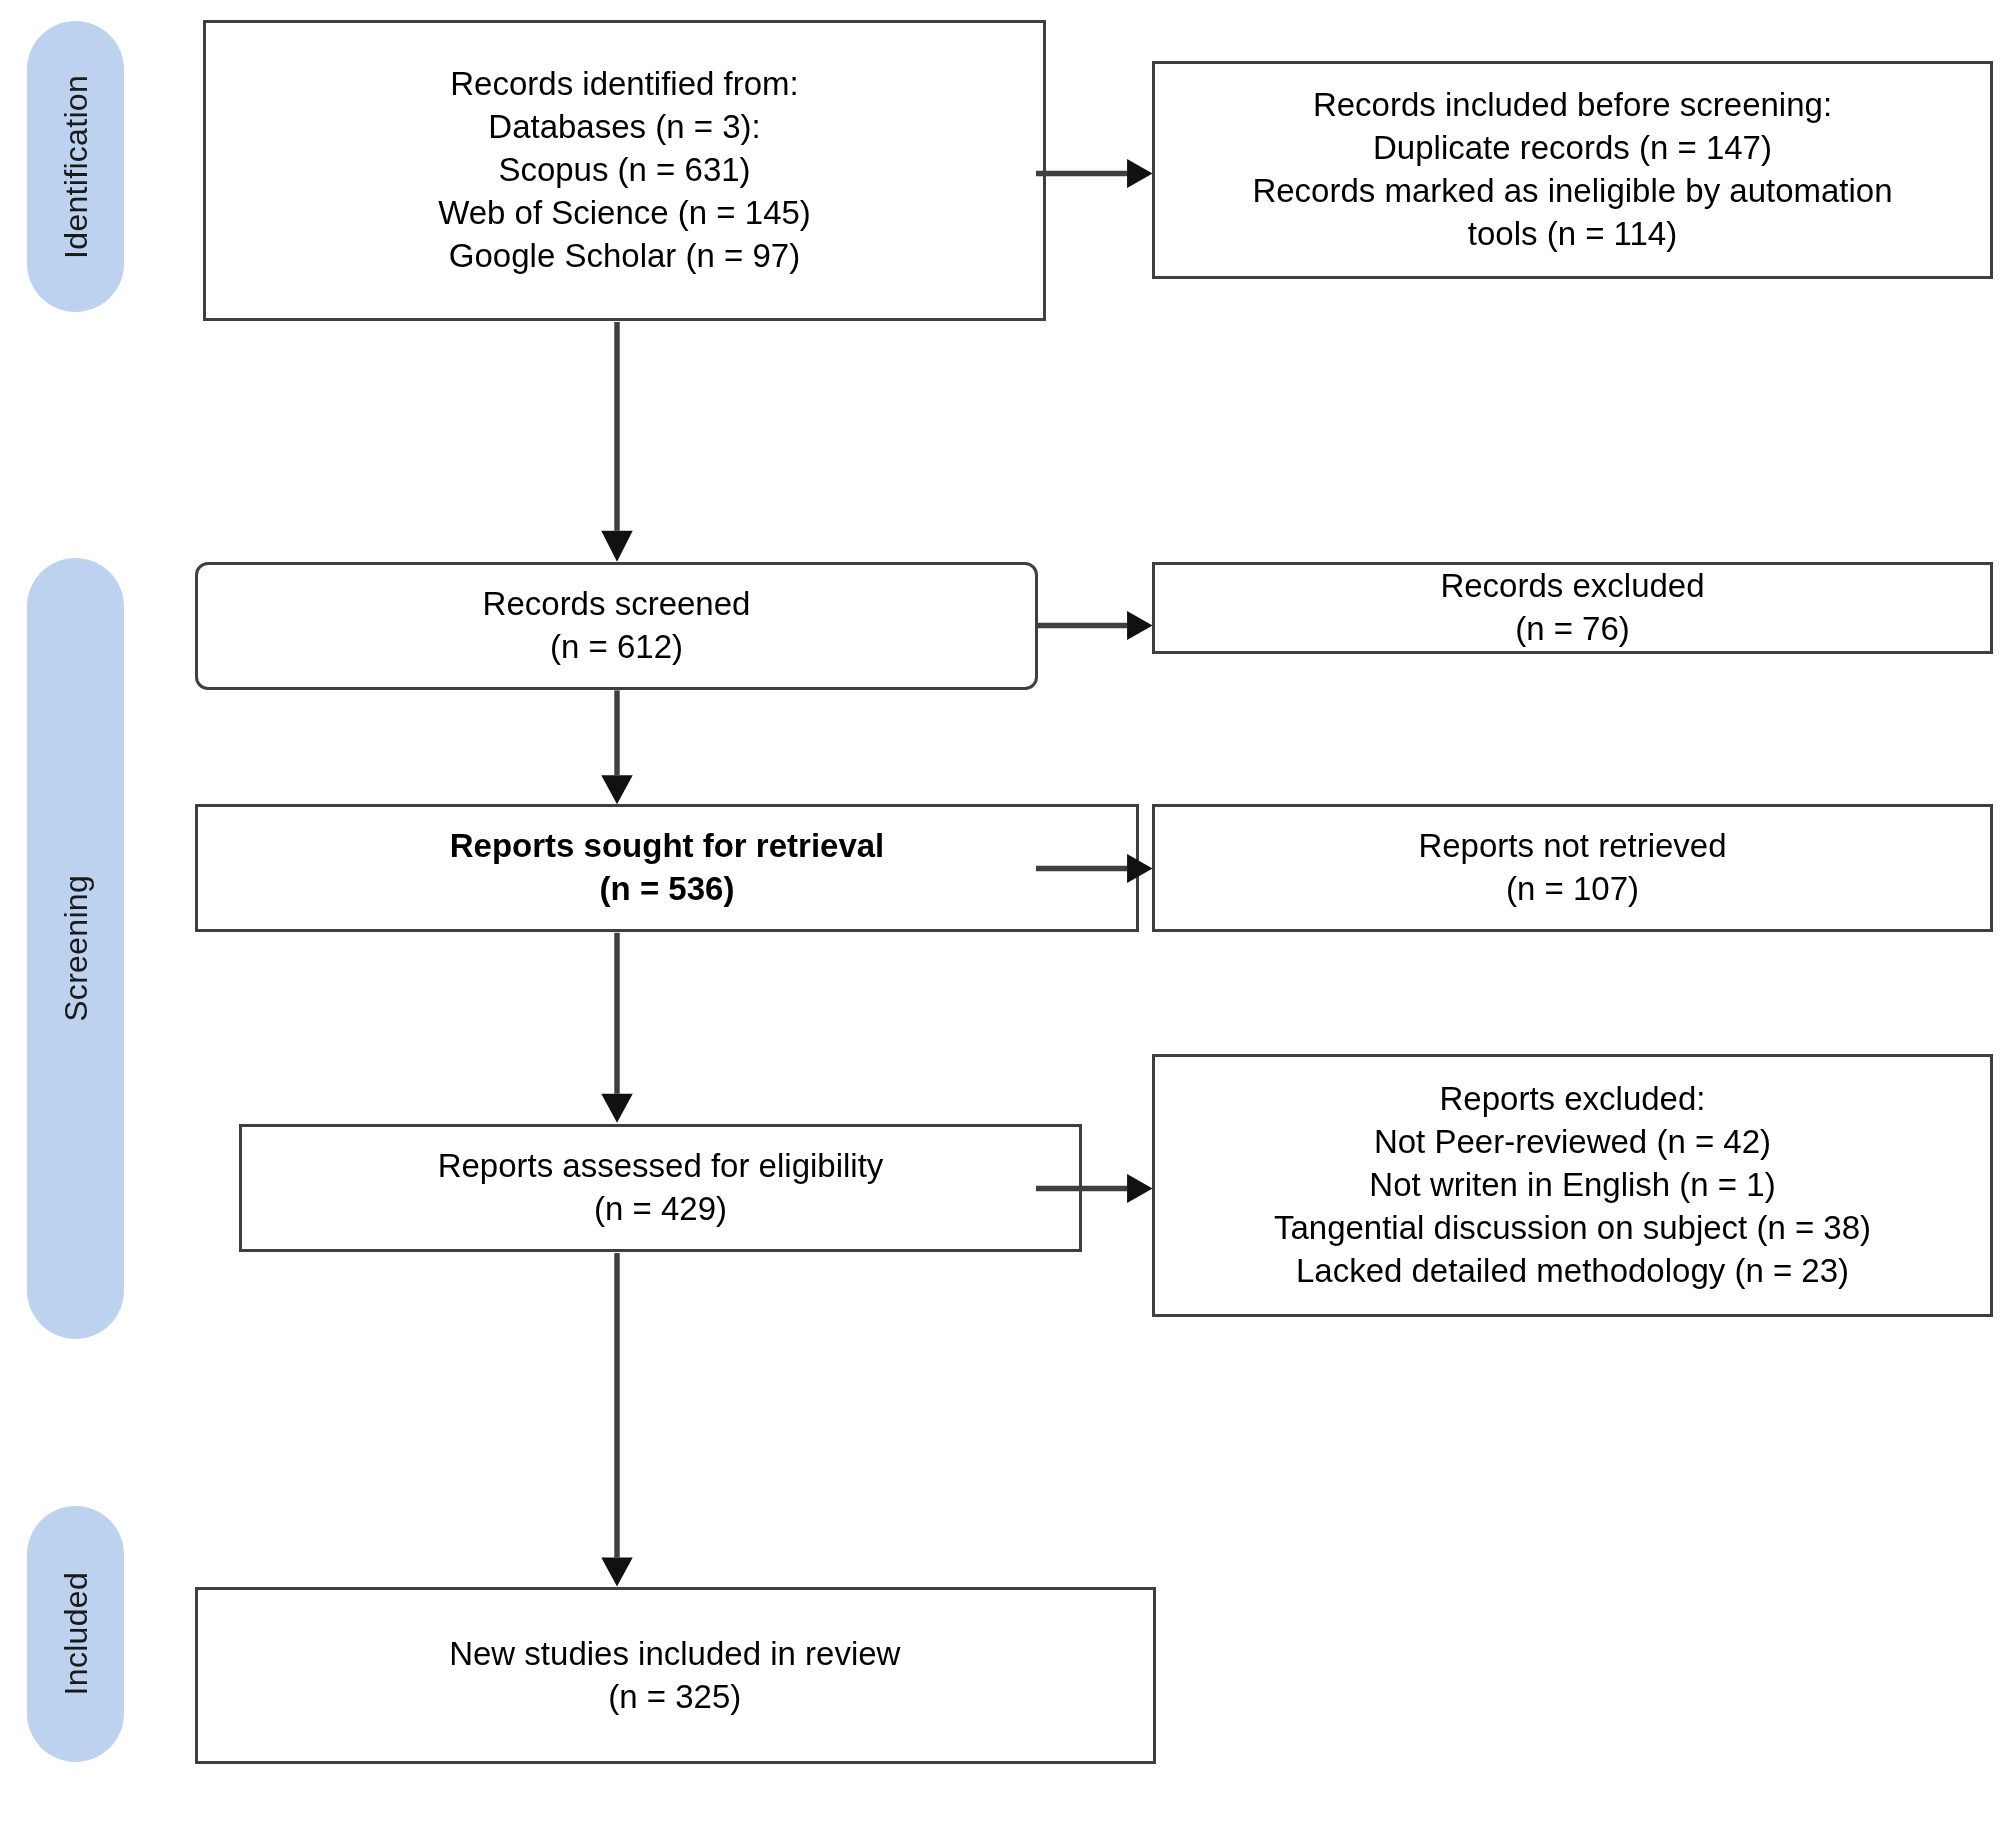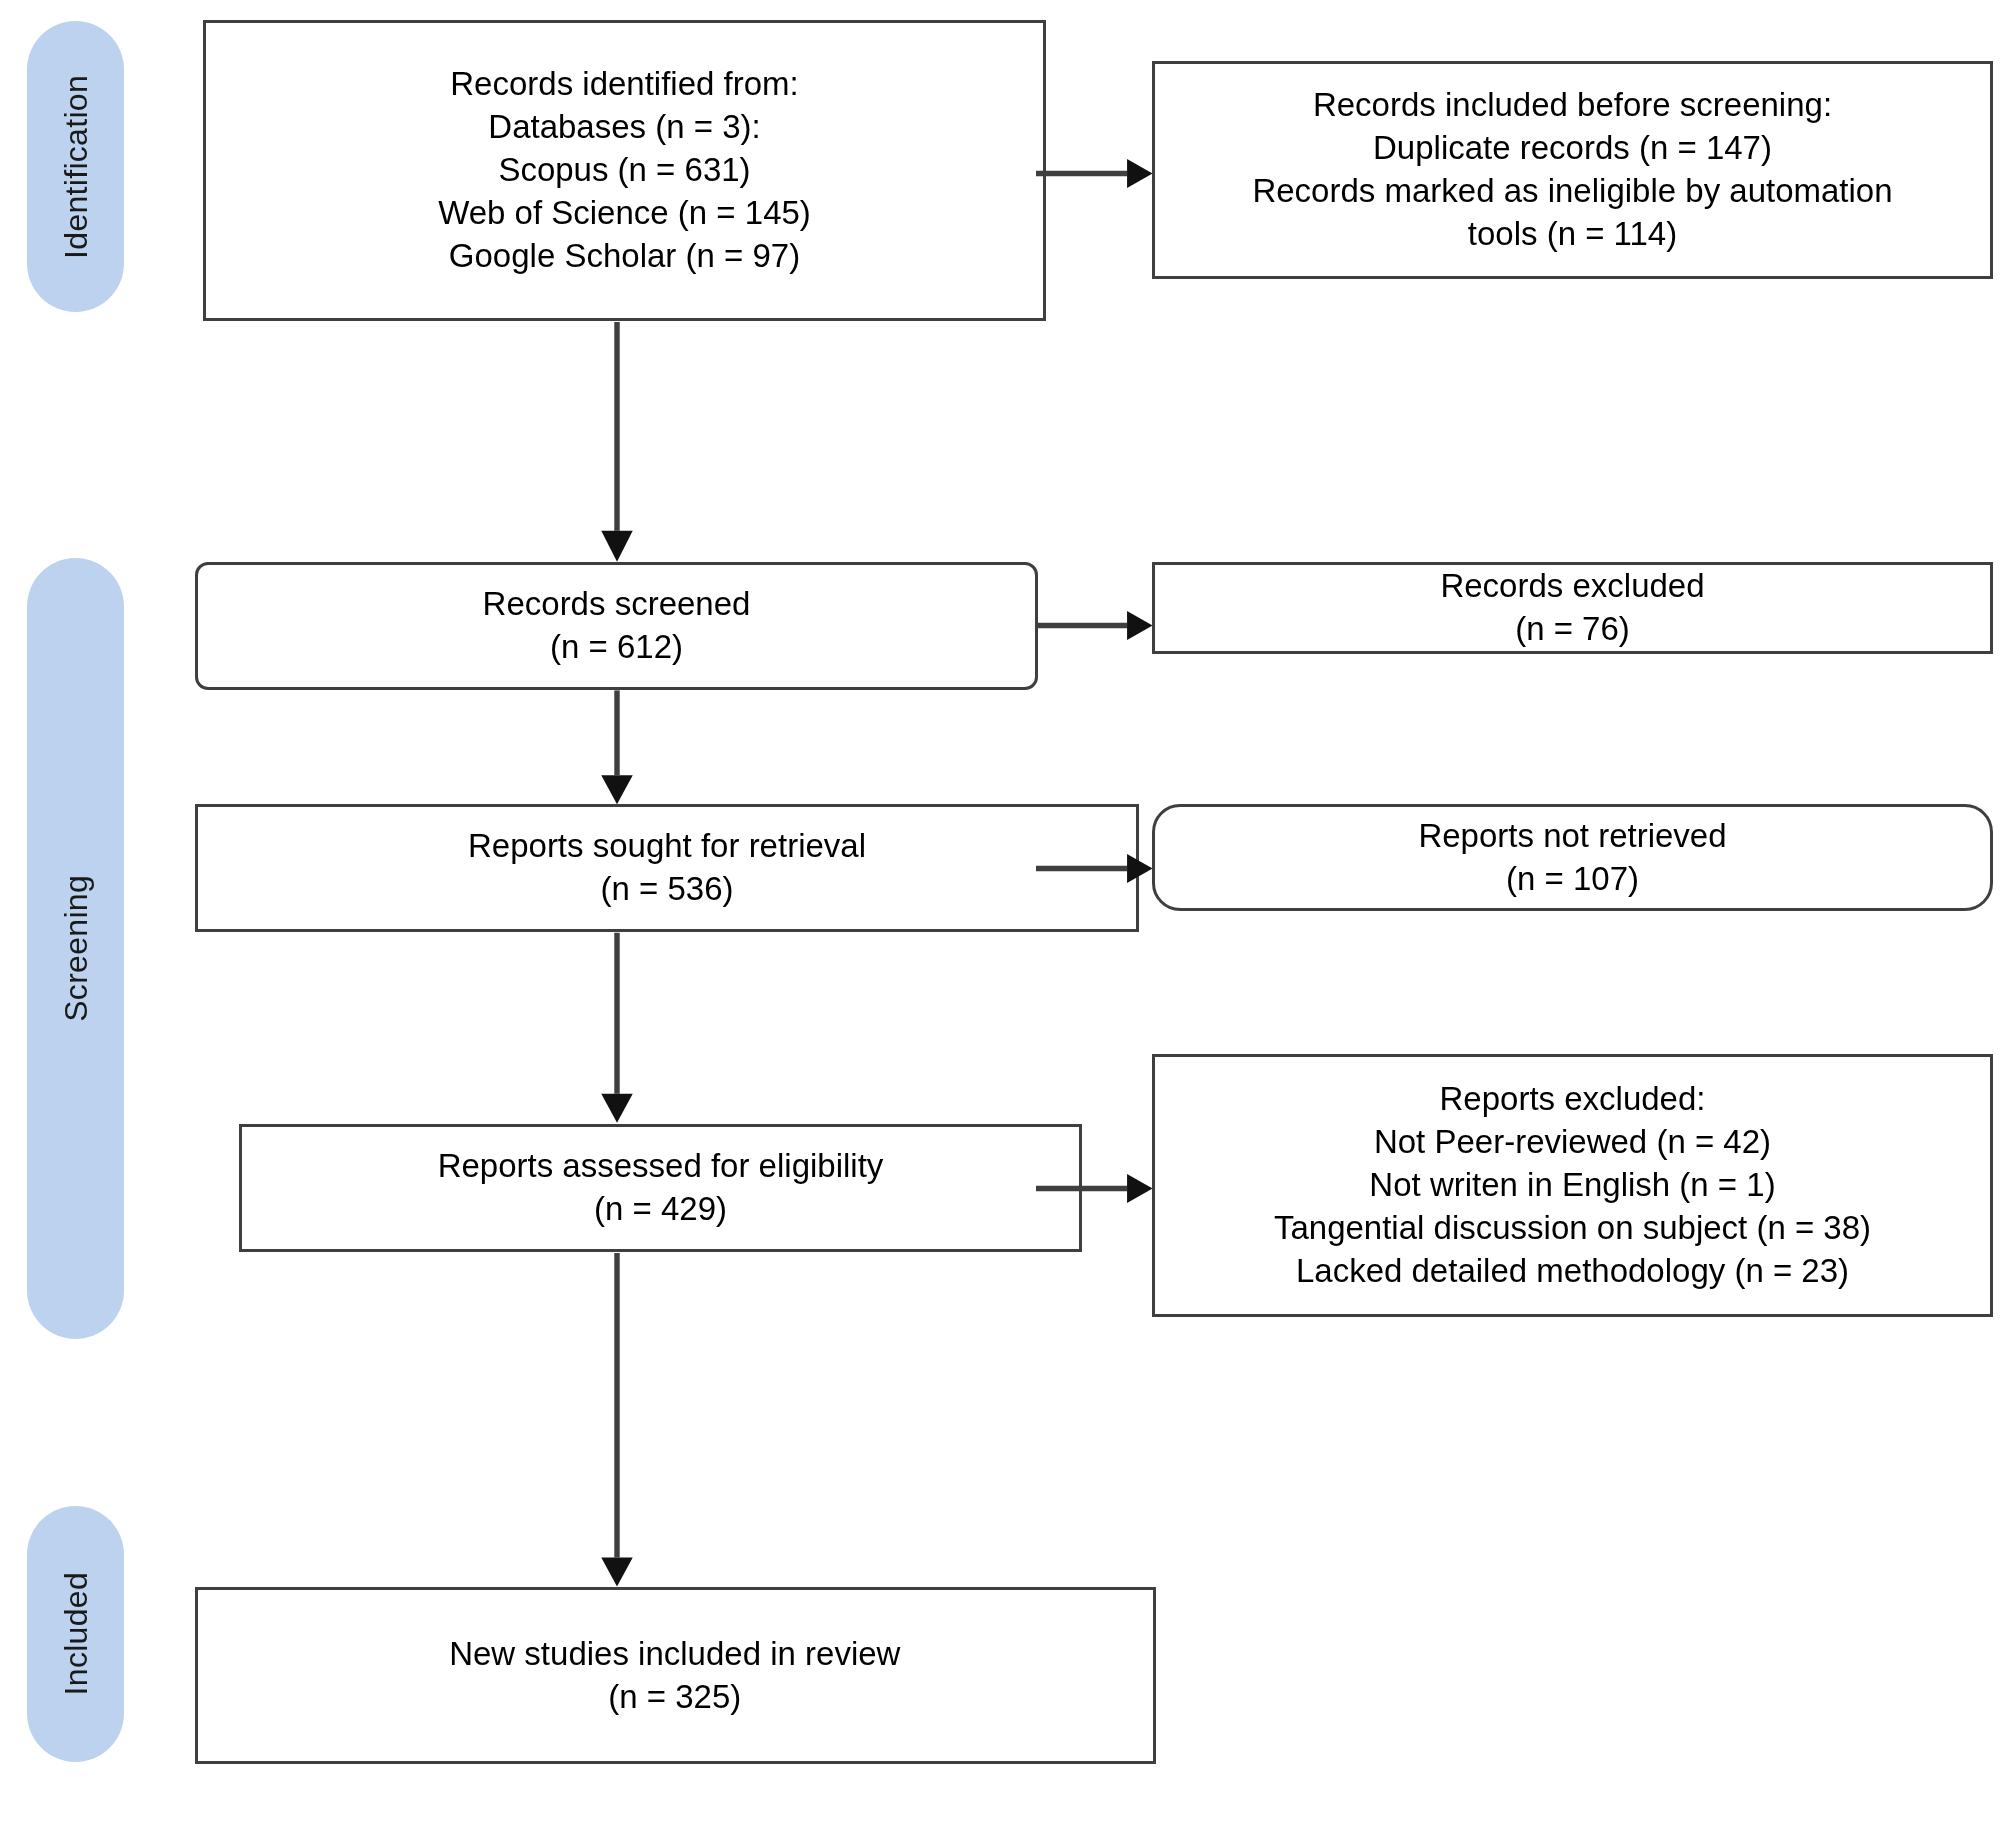--- a/index.html
+++ b/index.html
@@ -132,26 +132,26 @@
     </svg>
   </div>
 
   <div class="conn" style="left:594px; top:690px; width:46px; height:117px;">
     <svg width="46" height="117" viewBox="0 0 76 192">
       <line x1="38" y1="0" x2="38" y2="140" stroke="#3f3f3f" stroke-width="9"></line>
       <polygon points="12,140 64,140 38,188" fill="#111111"></polygon>
     </svg>
   </div>
 
-  <div class="flow-box" style="left:195px; top:804px; width:944px; height:128px;">
+  <div class="flow-box" style="left:195px; top:804px; width:944px; height:128px;font-weight:bold;">
     <div class="flow-line">Reports sought for retrieval</div>
     <div class="flow-line">(n = 536)</div>
   </div>
 
-  <div class="flow-box" style="left:1152px; top:804px; width:841px; height:107px;border-radius:28px;">
+  <div class="flow-box" style="left:1152px; top:804px; width:841px; height:128px;">
     <div class="flow-line">Reports not retrieved</div>
     <div class="flow-line">(n = 107)</div>
   </div>
 
   <div class="conn" style="left:1036px; top:850px; width:119px; height:37px;">
     <svg width="119" height="37" viewBox="0 0 196 60">
       <line x1="0" y1="30" x2="150" y2="30" stroke="#3f3f3f" stroke-width="9"></line>
       <polygon points="150,6 192,30 150,54" fill="#111111"></polygon>
     </svg>
   </div>

